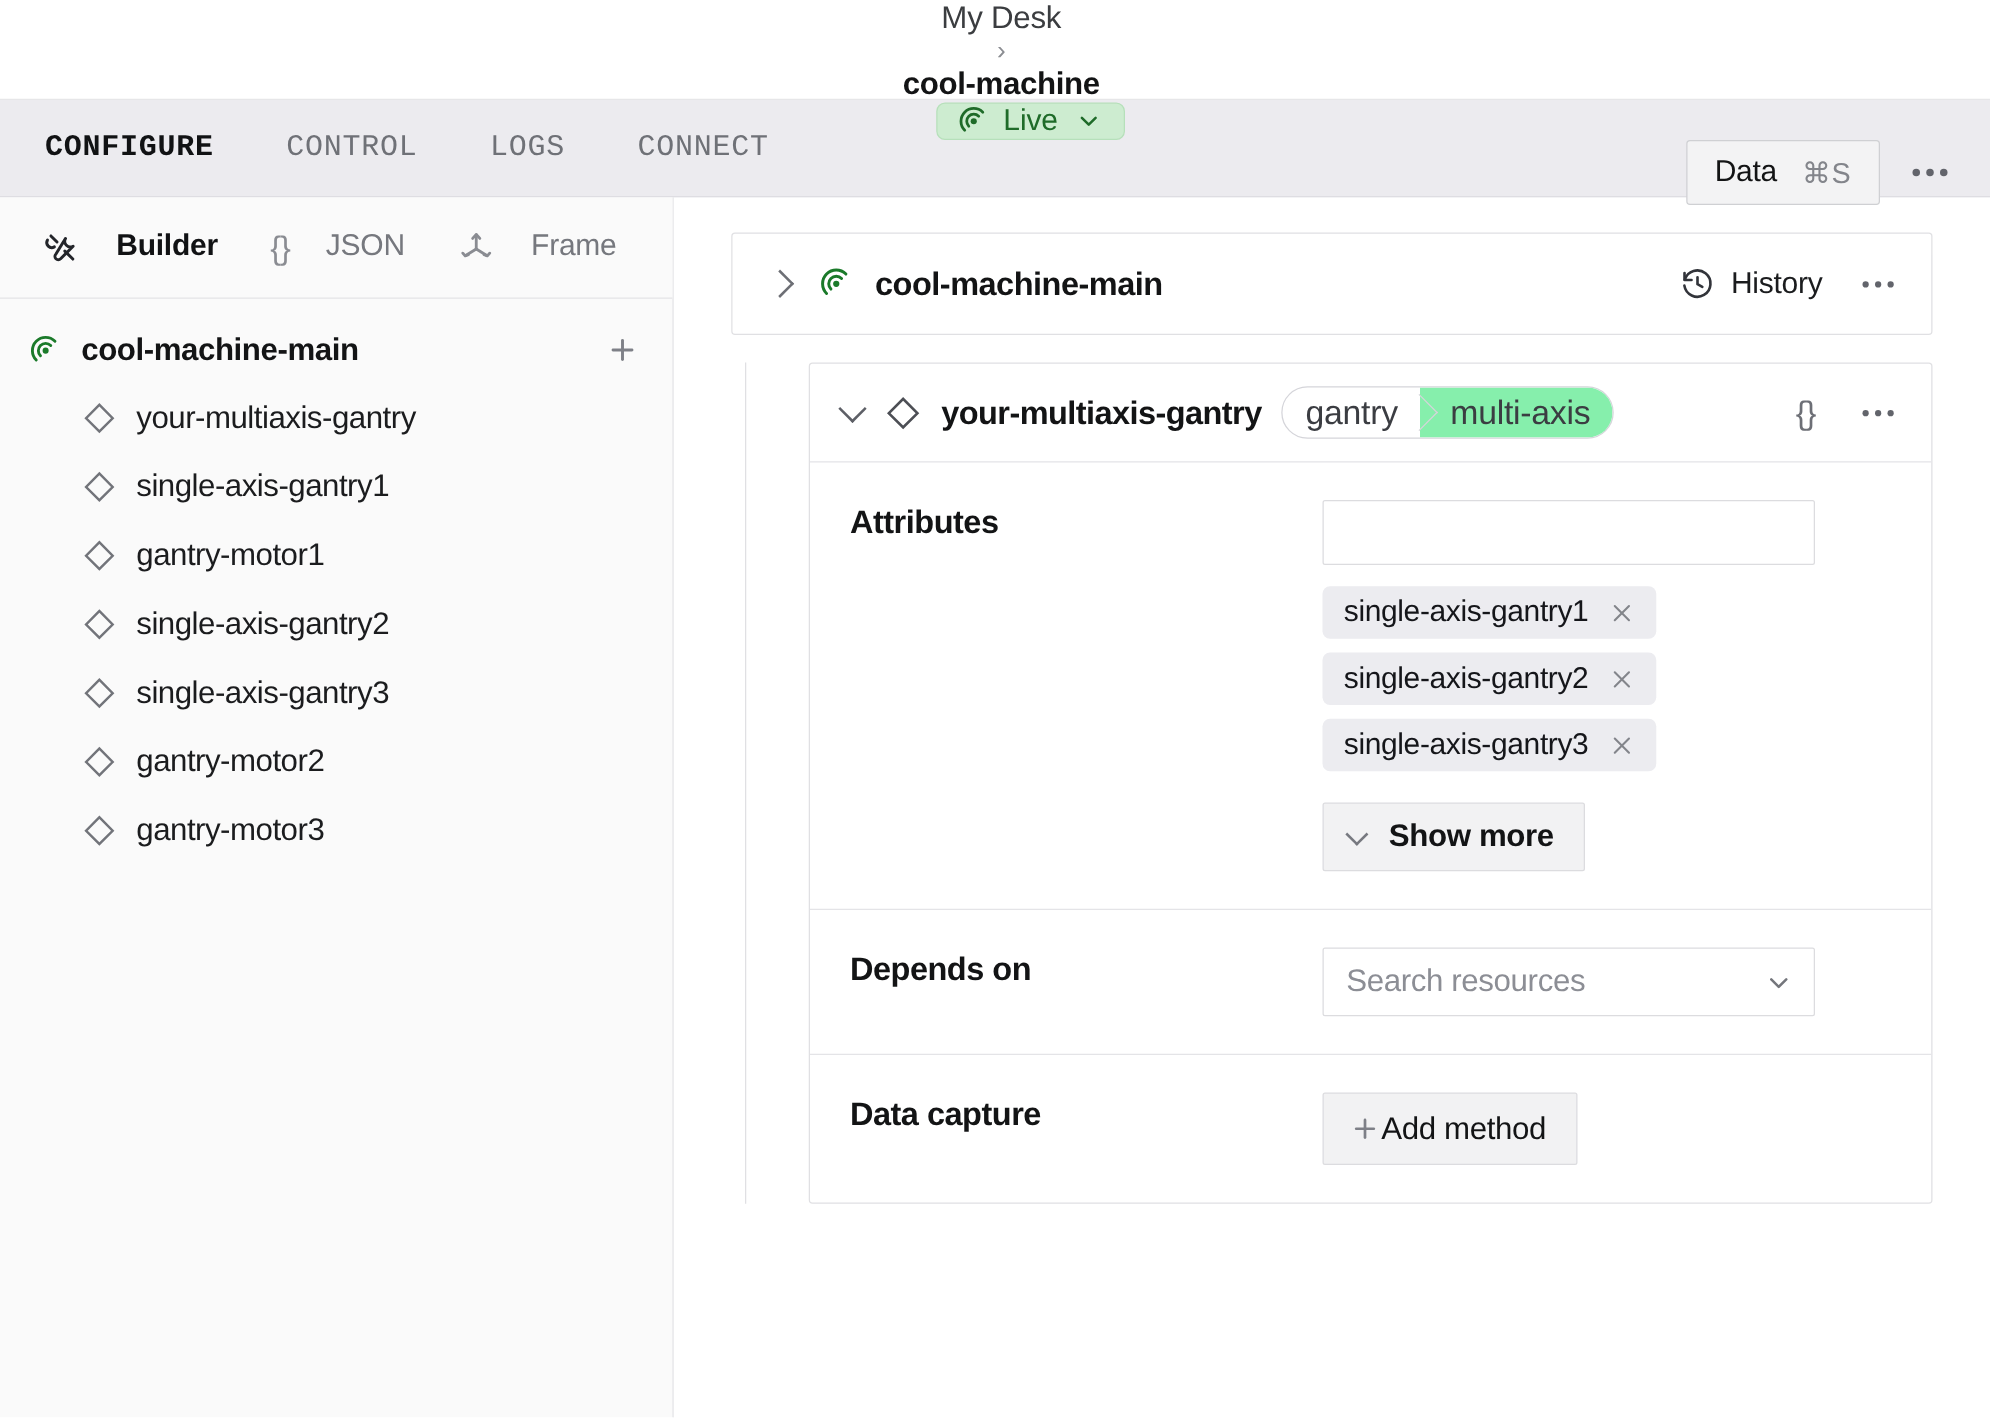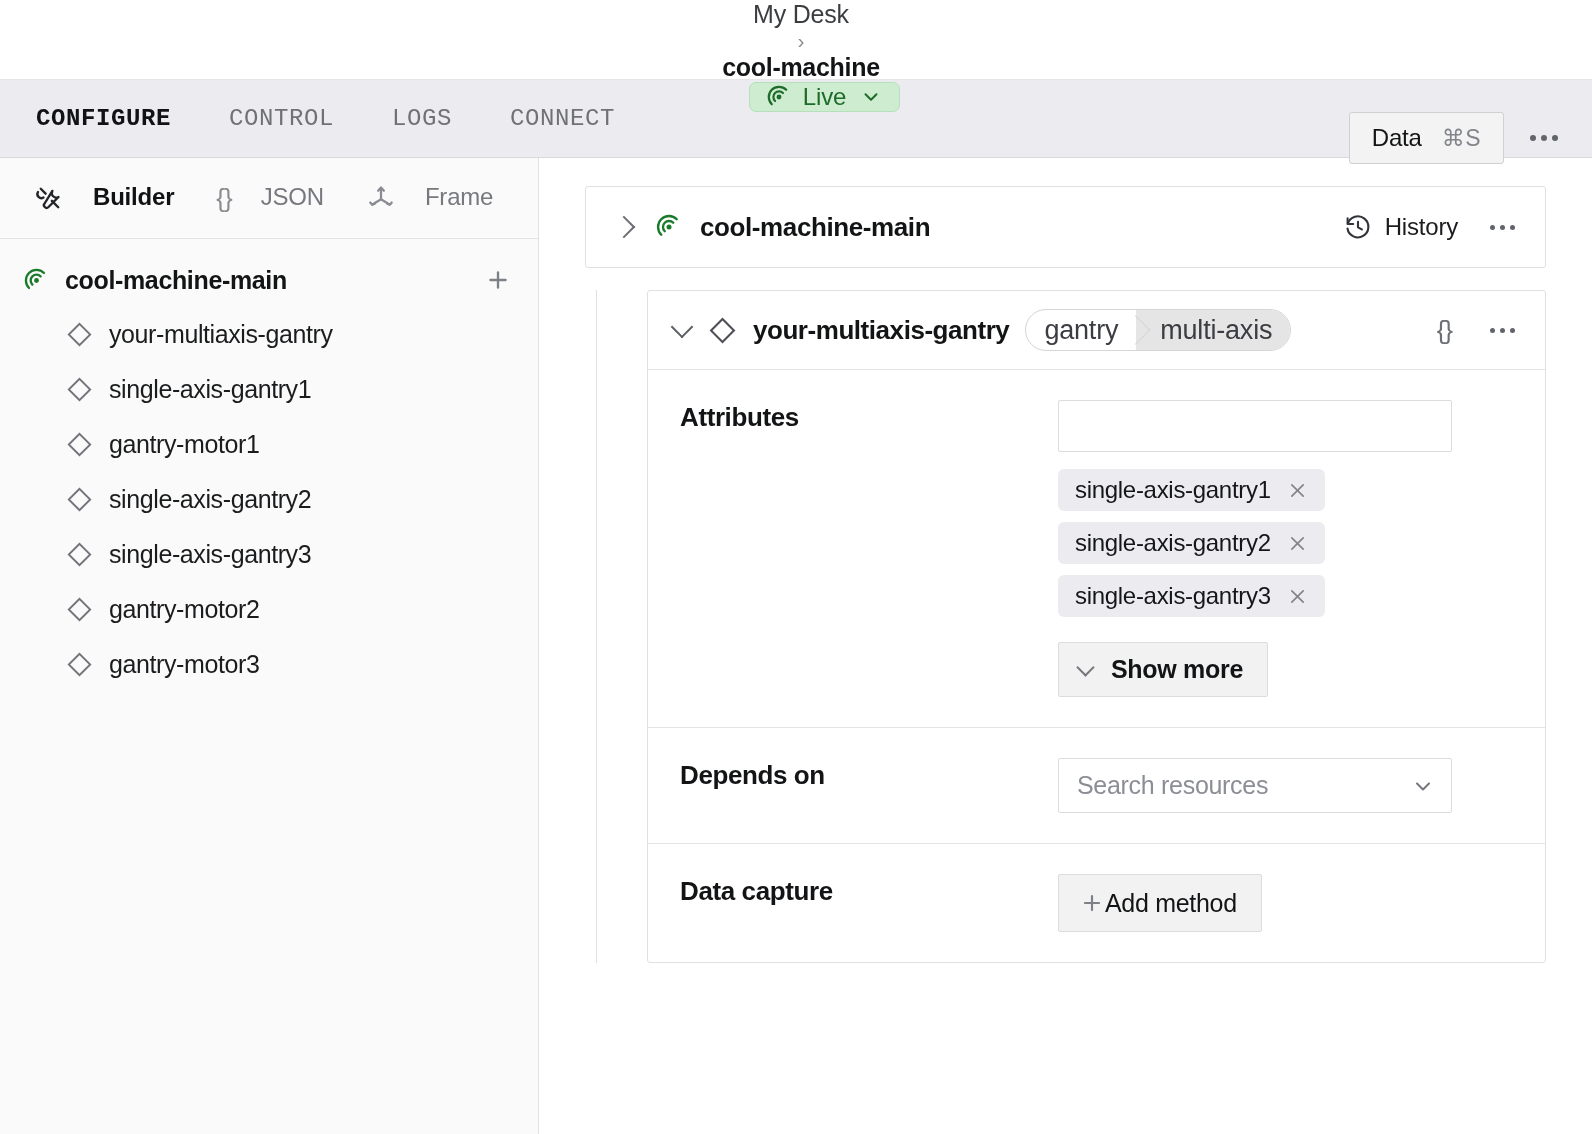--- a/index.html
+++ b/index.html
@@ -263,21 +263,21 @@
     background: #fff;
   }
   .pill-seg {
     display: flex; align-items: center;
     font-size: 27px; color: #3b3d42;
     padding: 0 18px;
     letter-spacing: -0.2px;
     white-space: nowrap;
   }
   .pill-seg.second {
-    background: #e5e5e5;
+    background: #86efac;
     padding-left: 24px;
     position: relative;
   }
   .pill-seg.second::before {
     content: "";
     position: absolute;
     left: -11px; top: 50%;
     width: 20px; height: 20px;
     border-right: 1px solid #d5d5da;
     border-top: 1px solid #d5d5da;

